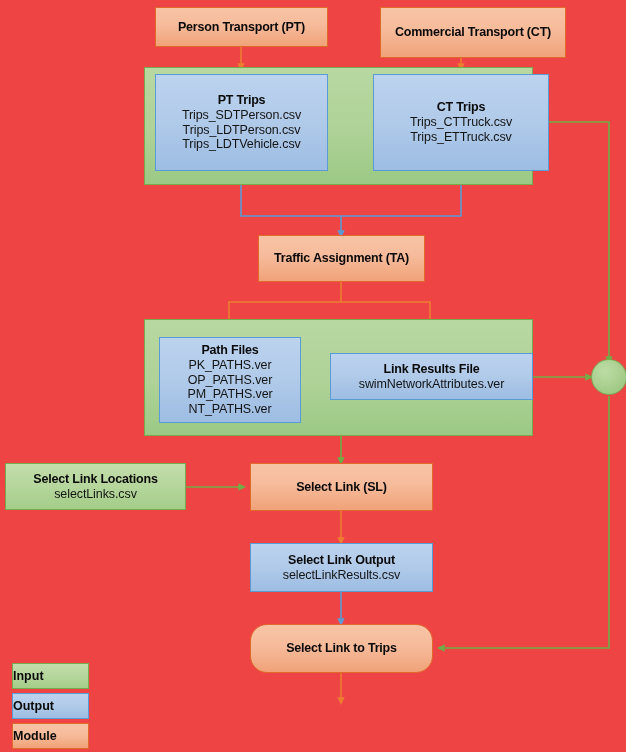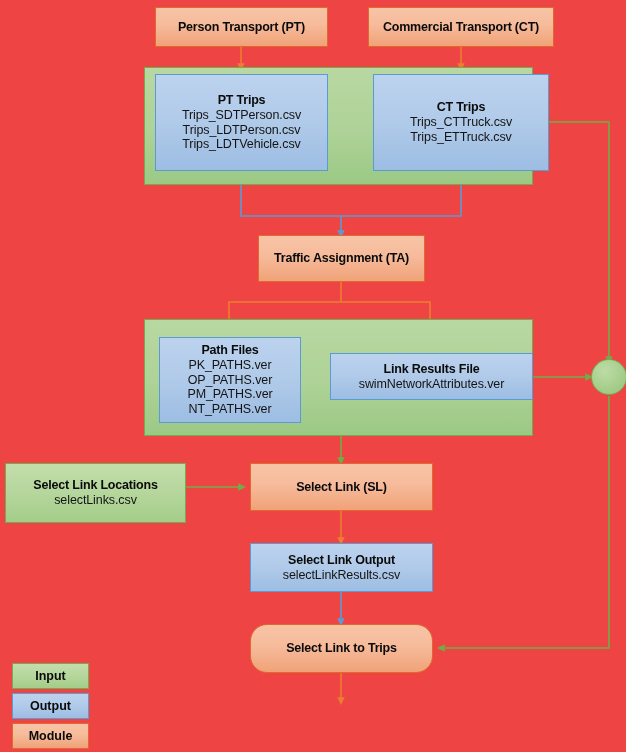--- a/index.html
+++ b/index.html
@@ -77,21 +77,21 @@
     position:absolute;
     left:12px; top:663px;
     width:77px;
   }
   .legend-item{
     box-sizing:border-box;
     width:77px;
     height:26px;
     display:flex;
     align-items:center;
-    justify-content:center;
+    justify-content:flex-start;
     font-weight:bold;
     font-size:12.5px;
     color:#0a0a0a;
     margin-bottom:4px;
   }
 </style>
 </head>
 <body>
 
 <div id="canvas">
@@ -140,21 +140,21 @@
       <path d="M341,673 L341,701" stroke="#ed7d31" marker-end="url(#ar-o)"></path>
     </g>
   </svg>
 
   <div class="group" style="left:144px; top:67px; width:389px; height:118px;"></div>
 
   <div class="node module" style="left:155px; top:7px; width:173px; height:40px;">
     <div class="ttl">Person Transport (PT)</div>
   </div>
 
-  <div class="node module" style="left:368px; top:7px; width:186px; height:40px;text-align:center;">
+  <div class="node module" style="left:380px; top:7px; width:186px; height:51px;text-align:center;">
     <div class="ttl">Commercial Transport (CT)</div>
   </div>
 
   <div class="node output" style="left:155px; top:74px; width:173px; height:97px;">
     <div class="ttl">PT Trips</div>
     <div class="sub">Trips_SDTPerson.csv</div>
     <div class="sub">Trips_LDTPerson.csv</div>
     <div class="sub">Trips_LDTVehicle.csv</div>
   </div>
 
@@ -178,21 +178,21 @@
     <div class="sub">NT_PATHS.ver</div>
   </div>
 
   <div class="node output" style="left:330px; top:353px; width:203px; height:47px;">
     <div class="ttl">Link Results File</div>
     <div class="sub">swimNetworkAttributes.ver</div>
   </div>
 
   <div class="circle" style="left:591px; top:359px;"></div>
 
-  <div class="node input" style="left:5px; top:463px; width:181px; height:60px;">
+  <div class="node input" style="left:5px; top:463px; width:181px; height:47px;">
     <div class="ttl">Select Link Locations</div>
     <div class="sub">selectLinks.csv</div>
   </div>
 
   <div class="node module" style="left:250px; top:463px; width:183px; height:48px;">
     <div class="ttl">Select Link (SL)</div>
   </div>
 
   <div class="node output" style="left:250px; top:543px; width:183px; height:49px;">
     <div class="ttl">Select Link Output</div>

